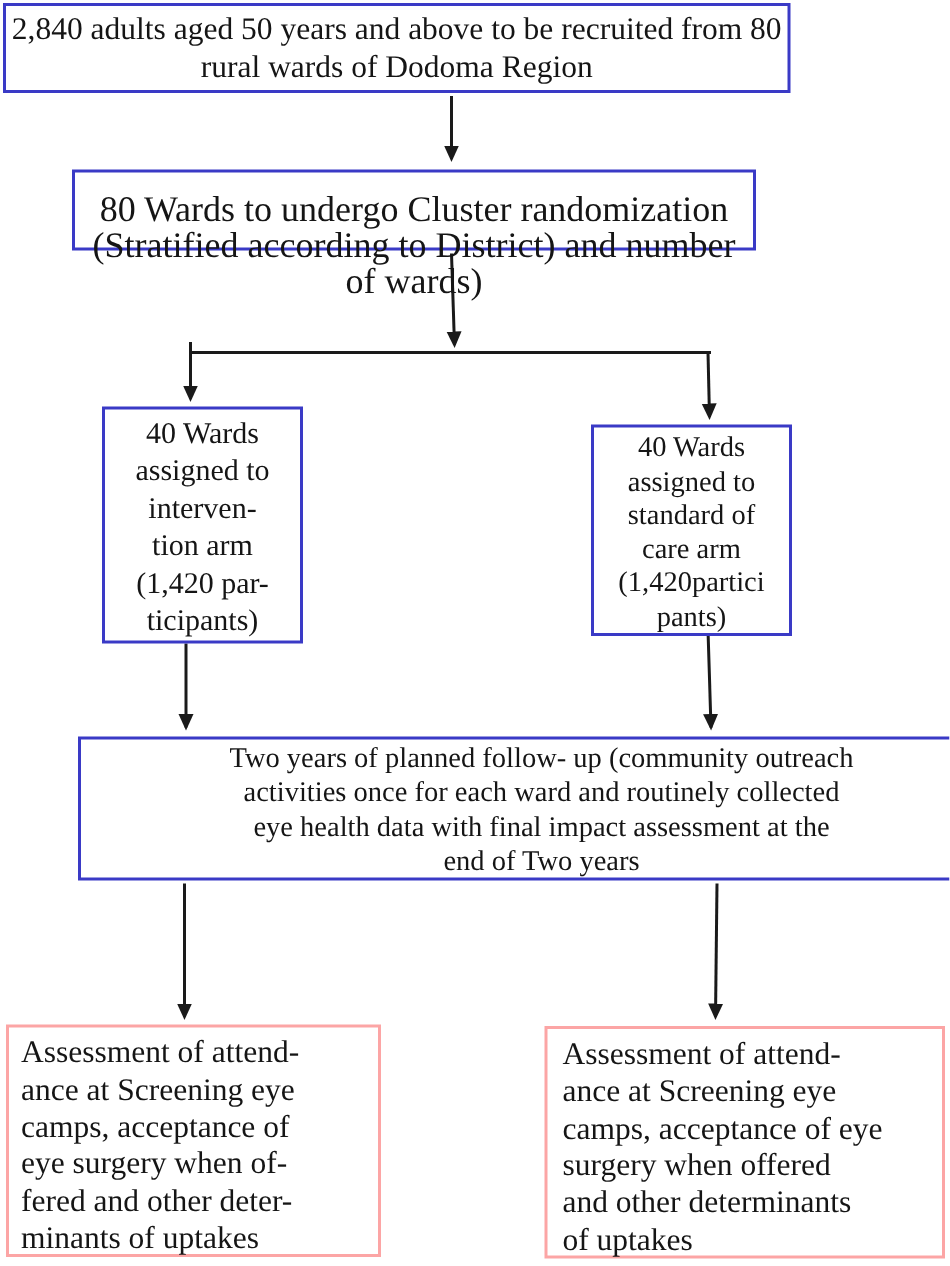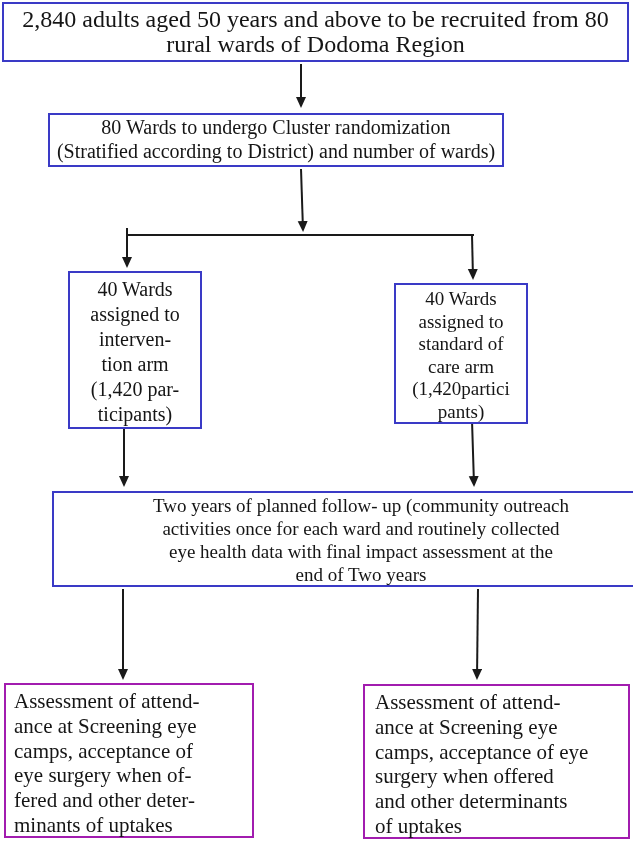--- a/index.html
+++ b/index.html
@@ -18,26 +18,26 @@
     background: #ffffff;
     display: flex;
     align-items: flex-start;
     justify-content: center;
   }
   .fbox .box-text {
     white-space: pre-line;
     width: 100%;
   }
   .blue-border { border: 2px solid #3a3ac6; }
-  .black-border { border: 2px solid #a21caf; justify-content: flex-end; }
+  .black-border { border: 2px solid #fca5a5; justify-content: flex-end; }
   .centered .box-text { text-align: center; }
   .leftal .box-text { text-align: left; }
 
-  #box-recruitment   { left: 2px;   top: 2px;   width: 627px; height: 60px;  font-size: 24px; line-height: 25px; padding-top: 3px; }
-  #box-randomization { left: 48px;  top: 113px; width: 456px; height: 54px;  font-size: 20px; line-height: 24px; padding-top: 0; }
+  #box-recruitment   { left: 2px;   top: 2px;   width: 525px; height: 60px;  font-size: 21px; line-height: 25px; padding-top: 3px; }
+  #box-randomization { left: 48px;  top: 113px; width: 456px; height: 54px;  font-size: 24px; line-height: 24px; padding-top: 13px; }
   #box-intervention  { left: 68px;  top: 271px; width: 134px; height: 158px; font-size: 20px; line-height: 25px; padding-top: 4px; }
   #box-standardcare  { left: 394px; top: 283px; width: 134px; height: 141px; font-size: 19px; line-height: 22.5px; padding-top: 3px; }
   #box-followup      { left: 52px;  top: 491px; width: 618px; height: 96px;  font-size: 19px; line-height: 23px; padding-top: 1px; }
   #box-outcome-left  { left: 4px;   top: 683px; width: 250px; height: 155px; font-size: 21px; line-height: 24.8px; padding: 4px 4px 0 8px; }
   #box-outcome-right { left: 363px; top: 684px; width: 267px; height: 155px; font-size: 21px; line-height: 24.8px; padding: 4px 4px 0 10px; }
 
   #flow-arrows {
     position: absolute;
     left: 0; top: 0;
     width: 633px; height: 844px;

